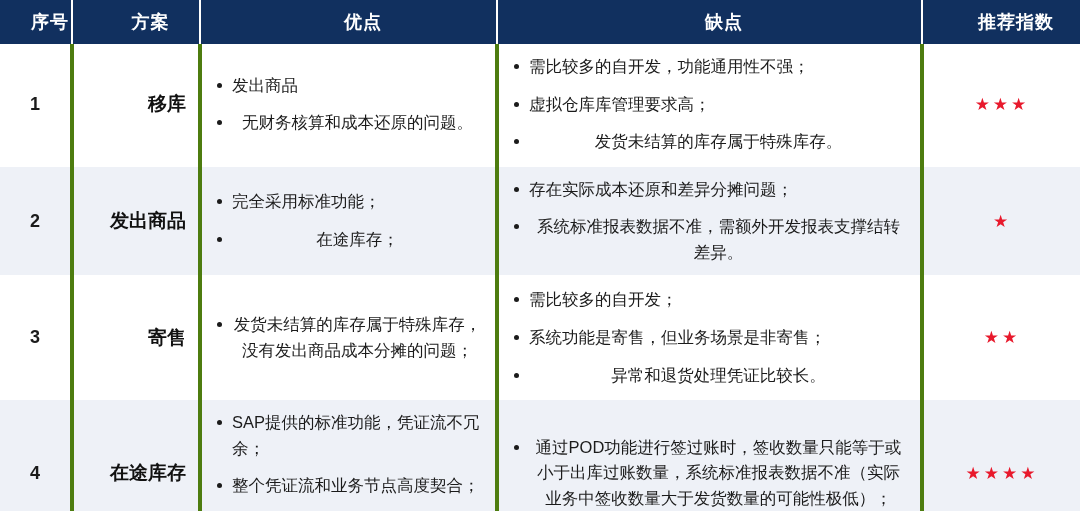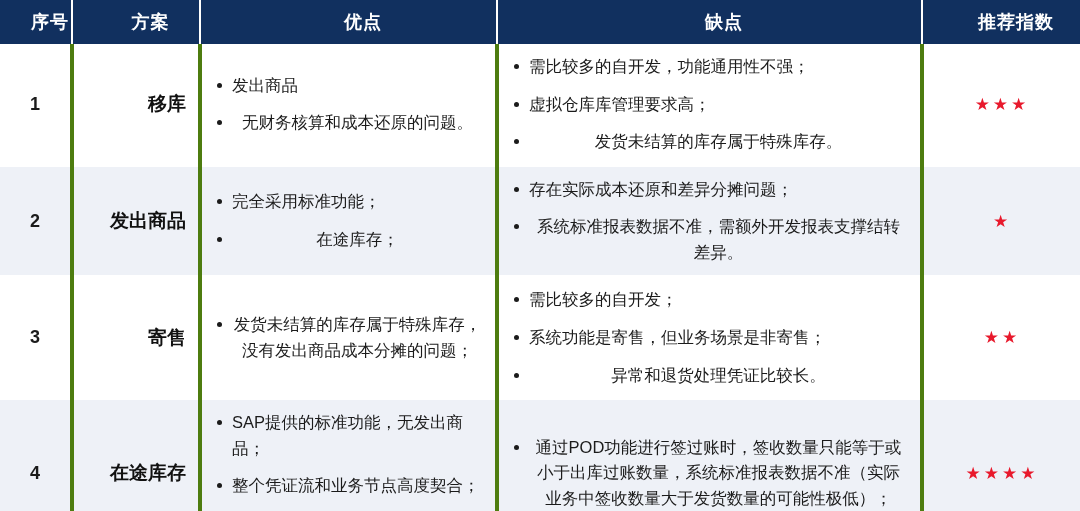--- a/index.html
+++ b/index.html
@@ -174,21 +174,21 @@
           </ul>
         </td>
         <td class="stars">★★</td>
       </tr>
 
       <tr class="even">
         <td class="idx">4</td>
         <td class="plan">在途库存</td>
         <td>
           <ul class="bullets">
-            <li>SAP提供的标准功能，无发出商品；</li>
+            <li>SAP提供的标准功能，凭证流不冗余；</li>
             <li>整个凭证流和业务节点高度契合；</li>
             <li>无财务成本还原的问题。</li>
           </ul>
         </td>
         <td>
           <ul class="bullets">
             <li>通过POD功能进行签过账时，签收数量只能等于或小于出库过账数量，系统标准报表数据不准（实际业务中签收数量大于发货数量的可能性极低）；</li>
           </ul>
         </td>
         <td class="stars">★★★★</td>

